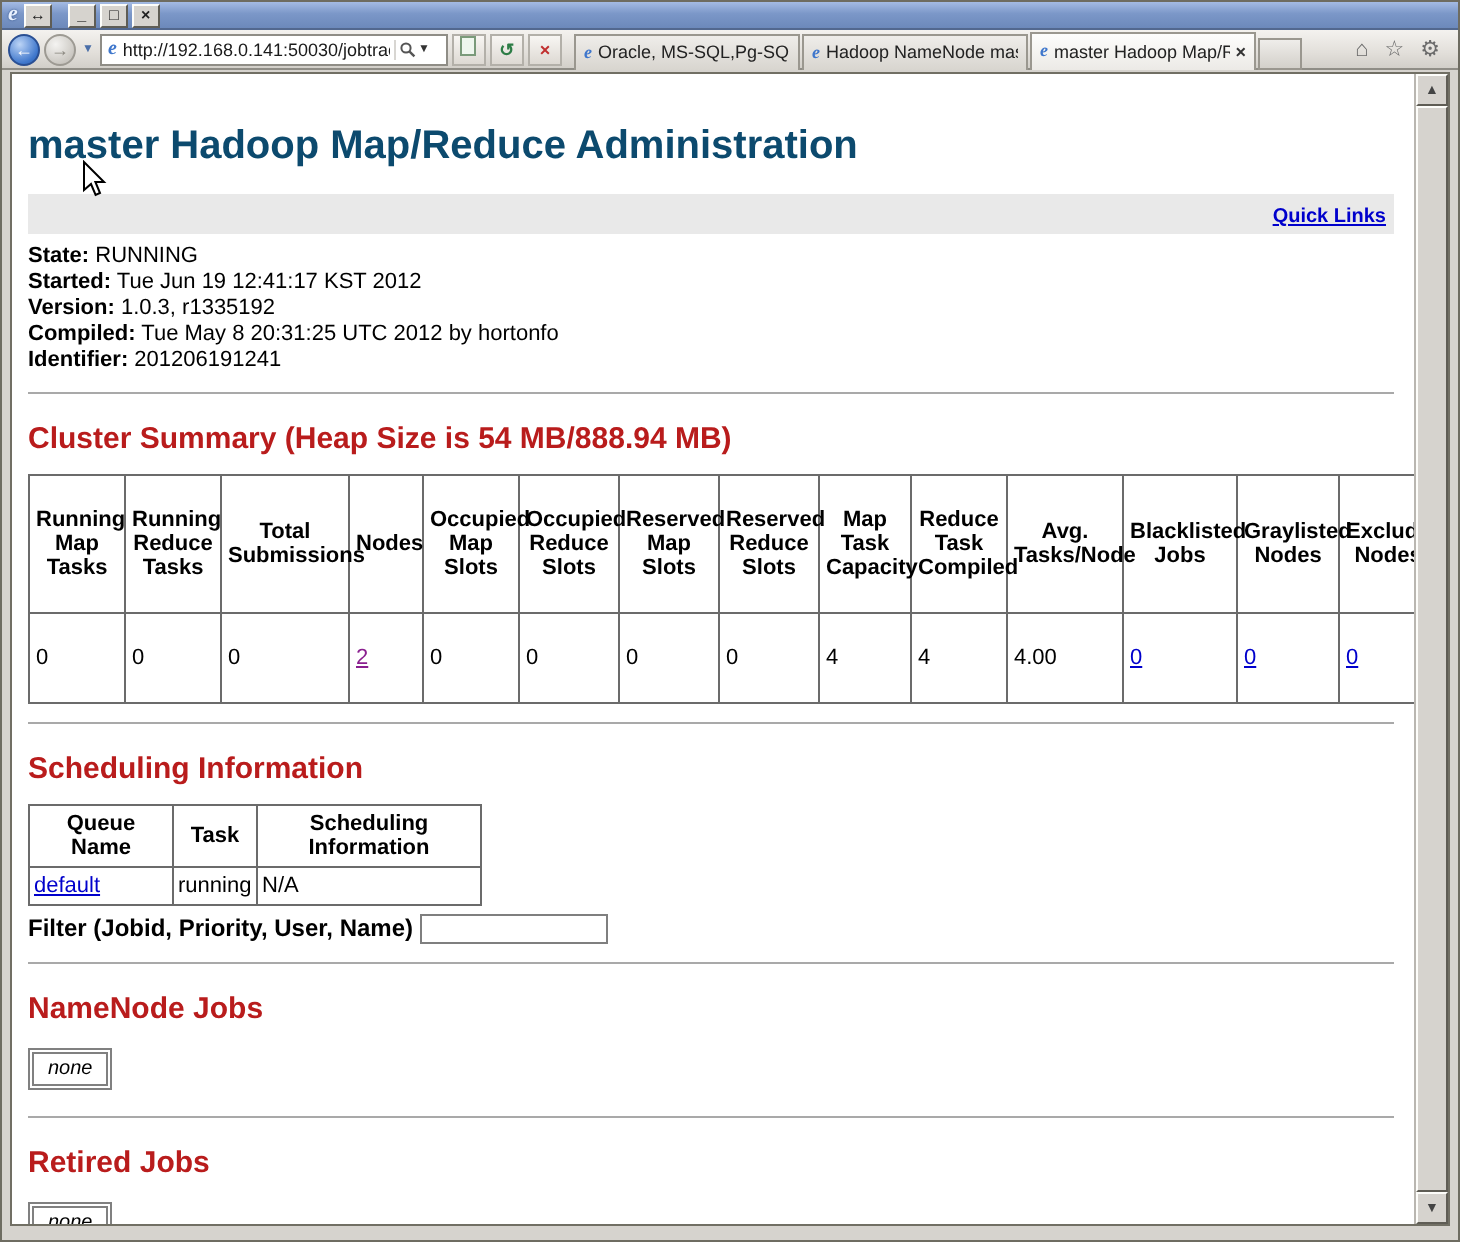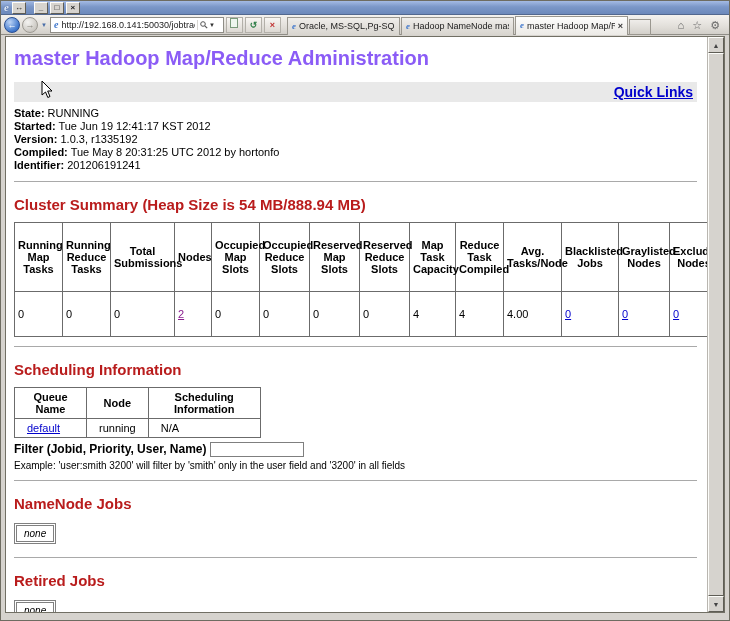--- a/index.html
+++ b/index.html
@@ -95,35 +95,35 @@
   .scrollbar { width:17px; background:#f3f1eb; border-left:1px solid #b9b6b0; display:flex; flex-direction:column; }
   .sbtn {
     height:16px; background:#d6d3ce; text-align:center; font-size:7px; line-height:15px; color:#444;
     border:1px solid; border-color:#fdfdfa #5f5d55 #5f5d55 #fdfdfa; padding:0;
   }
   .sthumb {
     flex:1; margin:0; background:#d6d3ce;
     border:1px solid; border-color:#fdfdfa #5f5d55 #5f5d55 #fdfdfa;
   }
   
-  h1 { font-size:20px; margin:10px 0 12px; color:#8b5cf6; }
+  h1 { font-size:20px; margin:25px 0 12px; color:#0c4a6e; }
   h2 { font-size:15px; margin:14px 0 9px; color:#b91c1c; }
   .qbar { background:#e9e9e9; text-align:right; padding:1px 4px; margin-bottom:5px; }
-  .qbar a { font-size:14px; font-weight:bold; }
+  .qbar a { font-size:10px; font-weight:bold; }
   .info { font-size:11px; line-height:13px; color:#000; }
   .info b { font-weight:bold; }
   hr.rule { border:none; border-top:1px solid #a9a9a9; margin:9px 0; }
   a { color:#0000cc; text-decoration:underline; cursor:pointer; }
   a.visited { color:#8a1f8f; }
   table.grid { border-collapse:collapse; font-size:11px; }
   .grid th, .grid td { border:1px solid #6b6b6b; padding:16px 3px; vertical-align:middle; }
   .grid th { text-align:center; font-weight:bold; background:#fff; }
   .grid td { text-align:left; vertical-align:top; }
   table.cluster { width:704px; table-layout:fixed; }
-  table.queue td, table.queue th { padding:3px 12px; }
+  table.queue td, table.queue th { padding:3px 2px; }
   .filterline { font-size:12px; font-weight:bold; margin-top:4px; }
   .filterline input {
     width:94px; height:15px; border:1px solid #7f7f7f; font-size:10px;
     vertical-align:middle; margin-left:3px; padding:0 2px; font-family:"Liberation Sans",sans-serif;
   }
   .example { font-size:10px; font-weight:normal; margin-top:3px; color:#000; }
   .noneouter { display:inline-block; border:1px solid #808080; padding:1px; margin:2px 0 4px; }
   .noneinner { border:1px solid #808080; padding:2px 7px; font-size:10px; font-style:italic; }
   .cursor { position:absolute; left:40px; top:79px; pointer-events:none; z-index:50; }
 </style>
@@ -260,34 +260,33 @@
         </table>
 
       <hr class="rule">
 
       <h2>Scheduling Information</h2>
 
       <table class="grid queue">
         <tbody>
             <tr>
           <th style="width:72px">Queue Name</th>
-          <th style="width:42px">Node</th>
+          <th style="width:42px">Task</th>
           <th style="width:112px">Scheduling Information</th>
         </tr>
         <tr>
           <td><a>default</a></td>
           <td>running</td>
           <td>N/A</td>
         </tr>
       </tbody>
         </table>
 
       <div class="filterline">
         <span>Filter (Jobid, Priority, User, Name)</span><input type="text" value="" style="">
-        <div class="example">Example: 'user:smith 3200' will filter by 'smith' only in the user field and '3200' in all fields</div>
       </div>
 
       <hr class="rule">
 
       <h2>NameNode Jobs</h2>
       <div class="noneouter">
         <div class="noneinner">none</div>
       </div>
 
       <hr class="rule">

